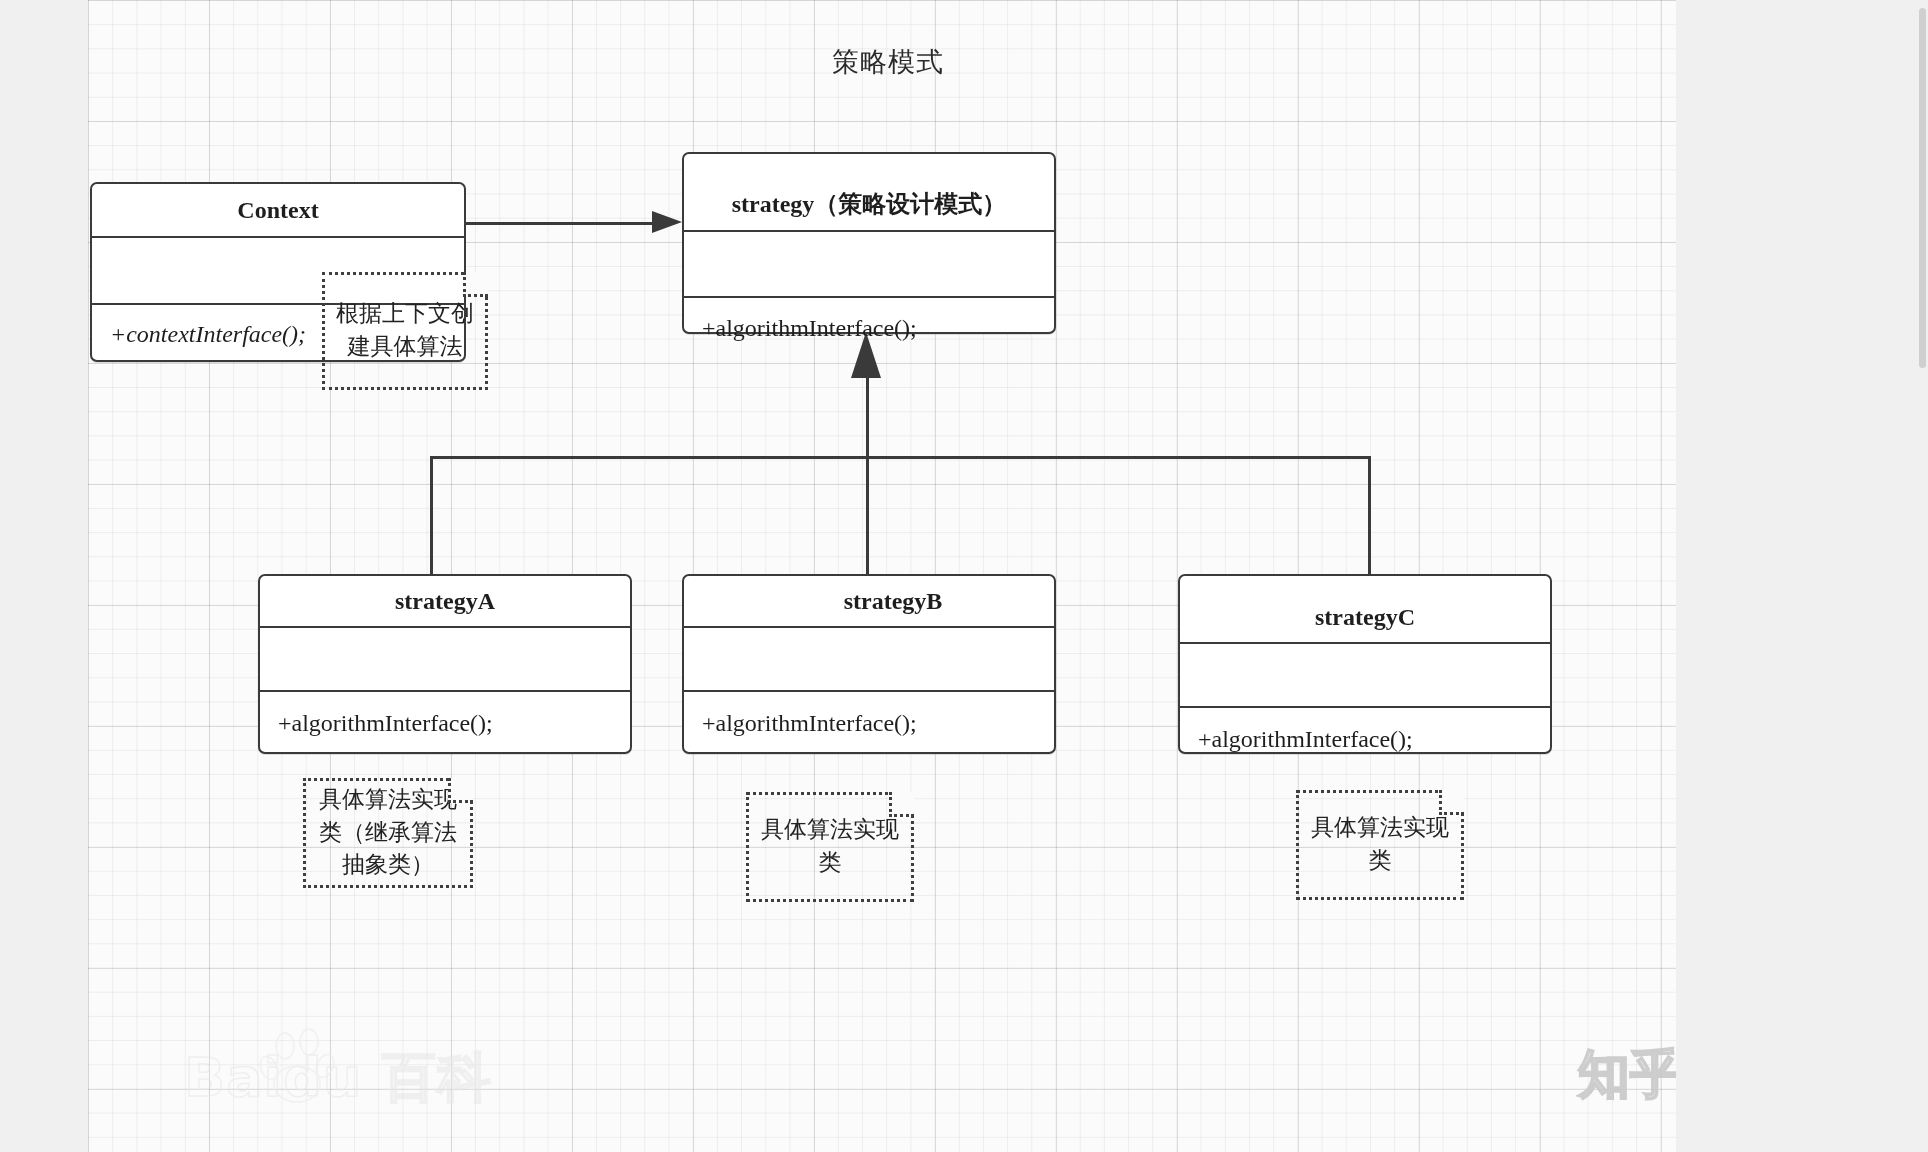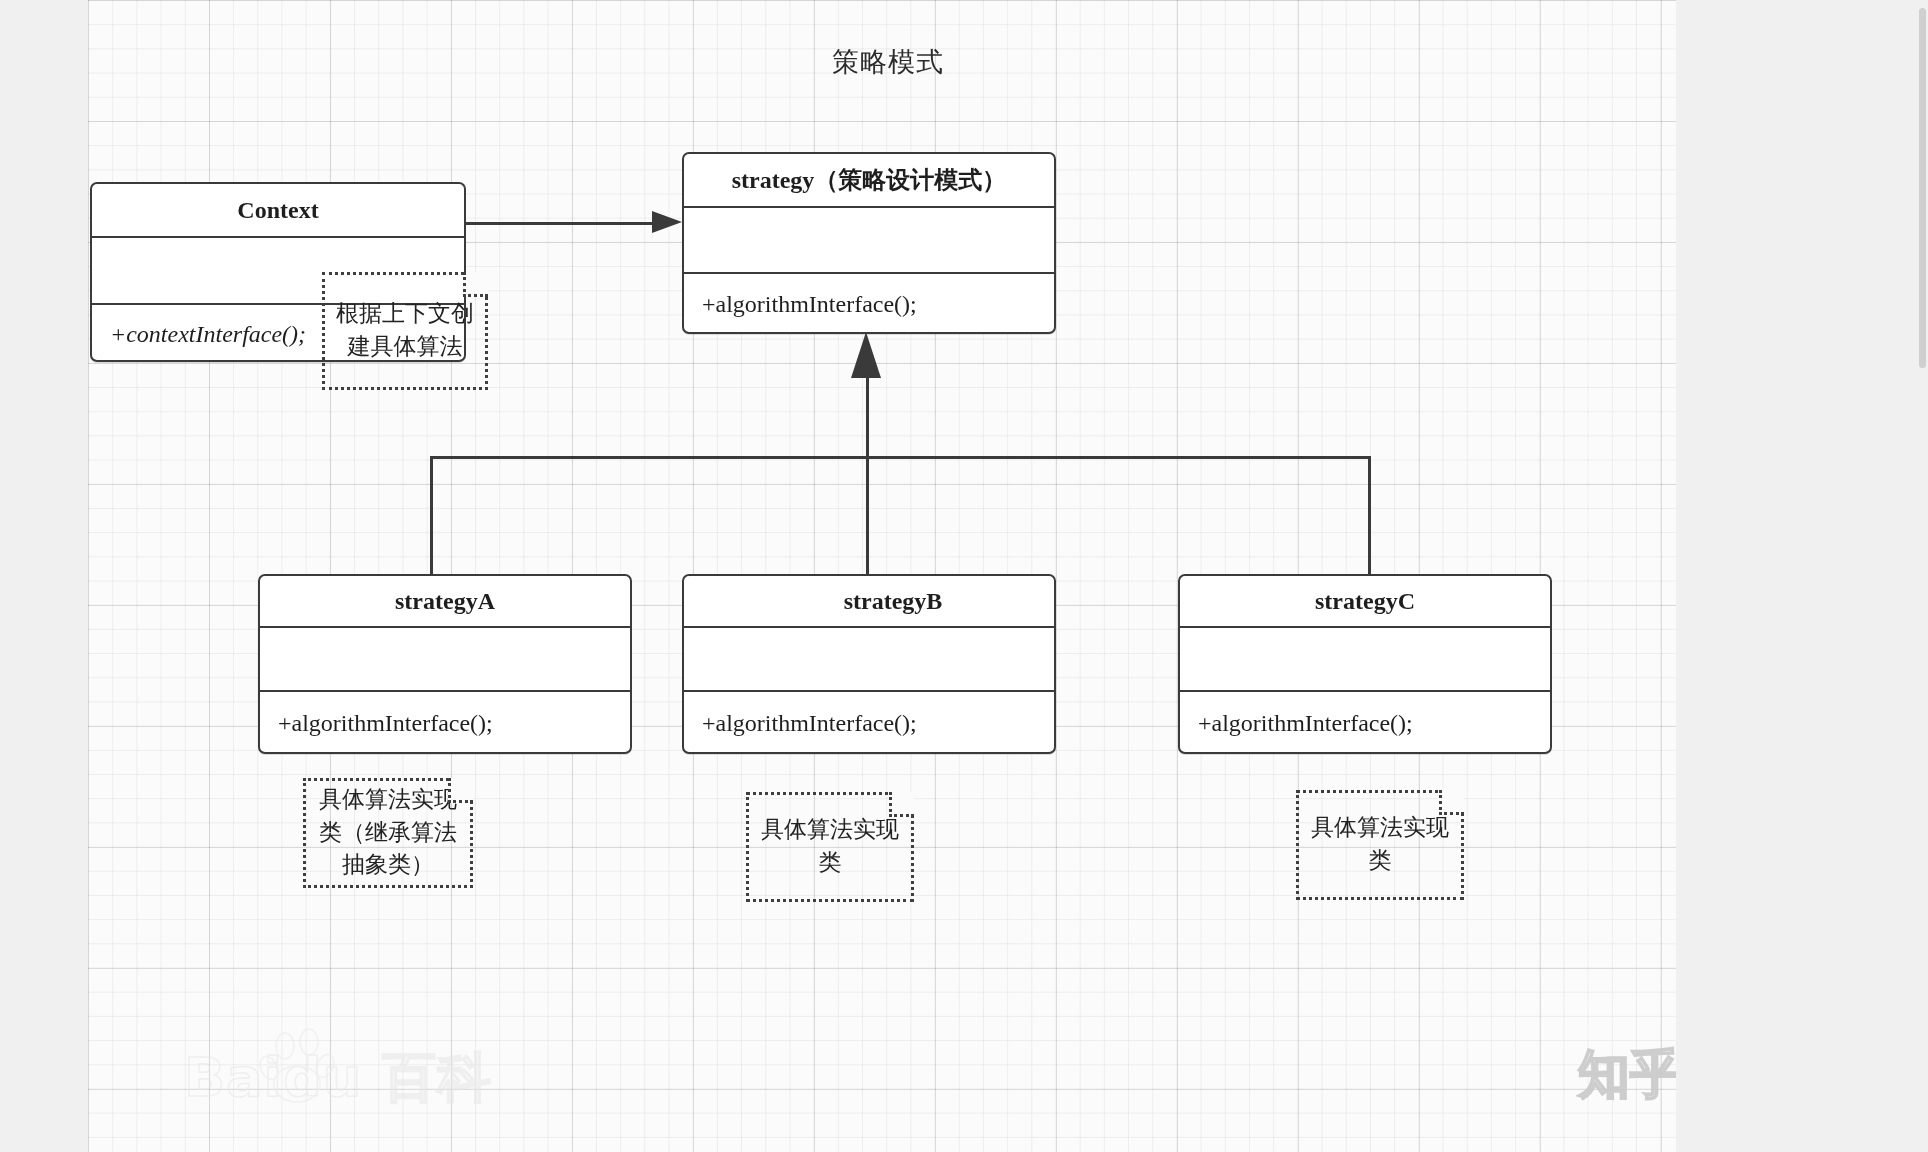--- a/index.html
+++ b/index.html
@@ -135,21 +135,21 @@
 
   <div class="umlbox" style="left:2px;top:134px;width:376px;height:180px;margin-top:48px;">
     <div class="uml-title" style="height:52px;">Context</div>
     <div class="uml-sep"></div>
     <div class="uml-attrs" style="height:65px;"></div>
     <div class="uml-sep"></div>
     <div class="uml-ops" style="height:58px;font-style:italic;">+contextInterface();</div>
   </div>
 
   <div class="umlbox" style="left:594px;top:152px;width:374px;height:182px;">
-    <div class="uml-title" style="height:52px;">strategy（策略设计模式）</div>
+    <div class="uml-title" style="height:52px;margin-top:24px;">strategy（策略设计模式）</div>
     <div class="uml-sep"></div>
     <div class="uml-attrs" style="height:64px;"></div>
     <div class="uml-sep"></div>
     <div class="uml-ops" style="height:61px;">+algorithmInterface();</div>
   </div>
 
   <div class="umlbox" style="left:170px;top:574px;width:374px;height:180px;">
     <div class="uml-title" style="height:50px;">strategyA</div>
     <div class="uml-sep"></div>
     <div class="uml-attrs" style="height:62px;"></div>
@@ -159,21 +159,21 @@
 
   <div class="umlbox" style="left:594px;top:574px;width:374px;height:180px;">
     <div class="uml-title" style="height:50px;padding-left:48px;">strategyB</div>
     <div class="uml-sep"></div>
     <div class="uml-attrs" style="height:62px;"></div>
     <div class="uml-sep"></div>
     <div class="uml-ops" style="height:63px;">+algorithmInterface();</div>
   </div>
 
   <div class="umlbox" style="left:1090px;top:574px;width:374px;height:180px;">
-    <div class="uml-title" style="height:50px;">strategyC</div>
+    <div class="uml-title" style="height:50px;margin-top:16px;">strategyC</div>
     <div class="uml-sep"></div>
     <div class="uml-attrs" style="height:62px;"></div>
     <div class="uml-sep"></div>
     <div class="uml-ops" style="height:63px;">+algorithmInterface();</div>
   </div>
 
   <div class="note" style="left:215px;top:778px;width:170px;height:110px;">
     <span class="fold"></span>
     <span>具体算法实现类（继承算法抽象类）</span>
   </div>

